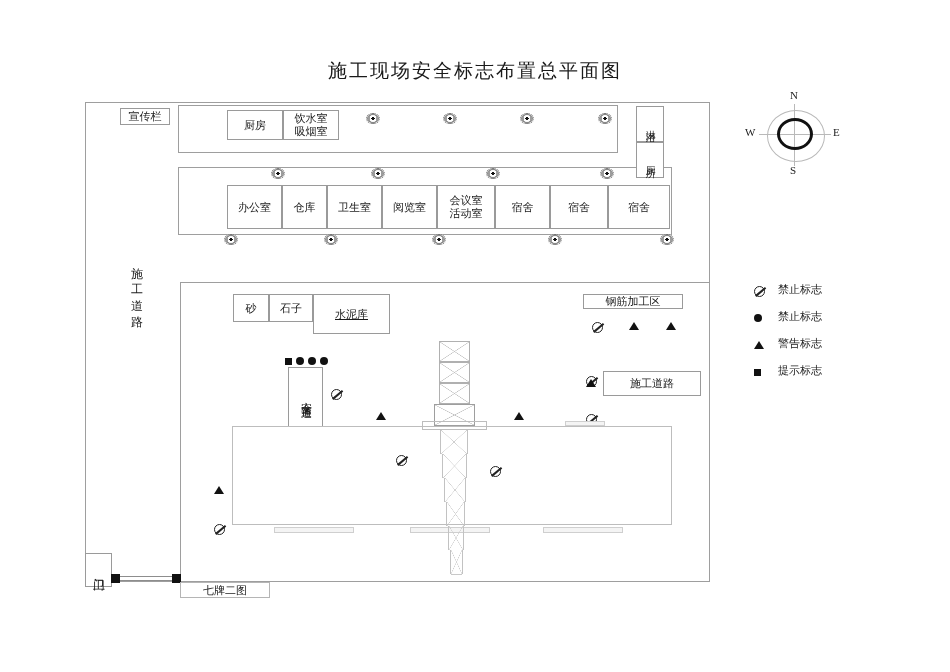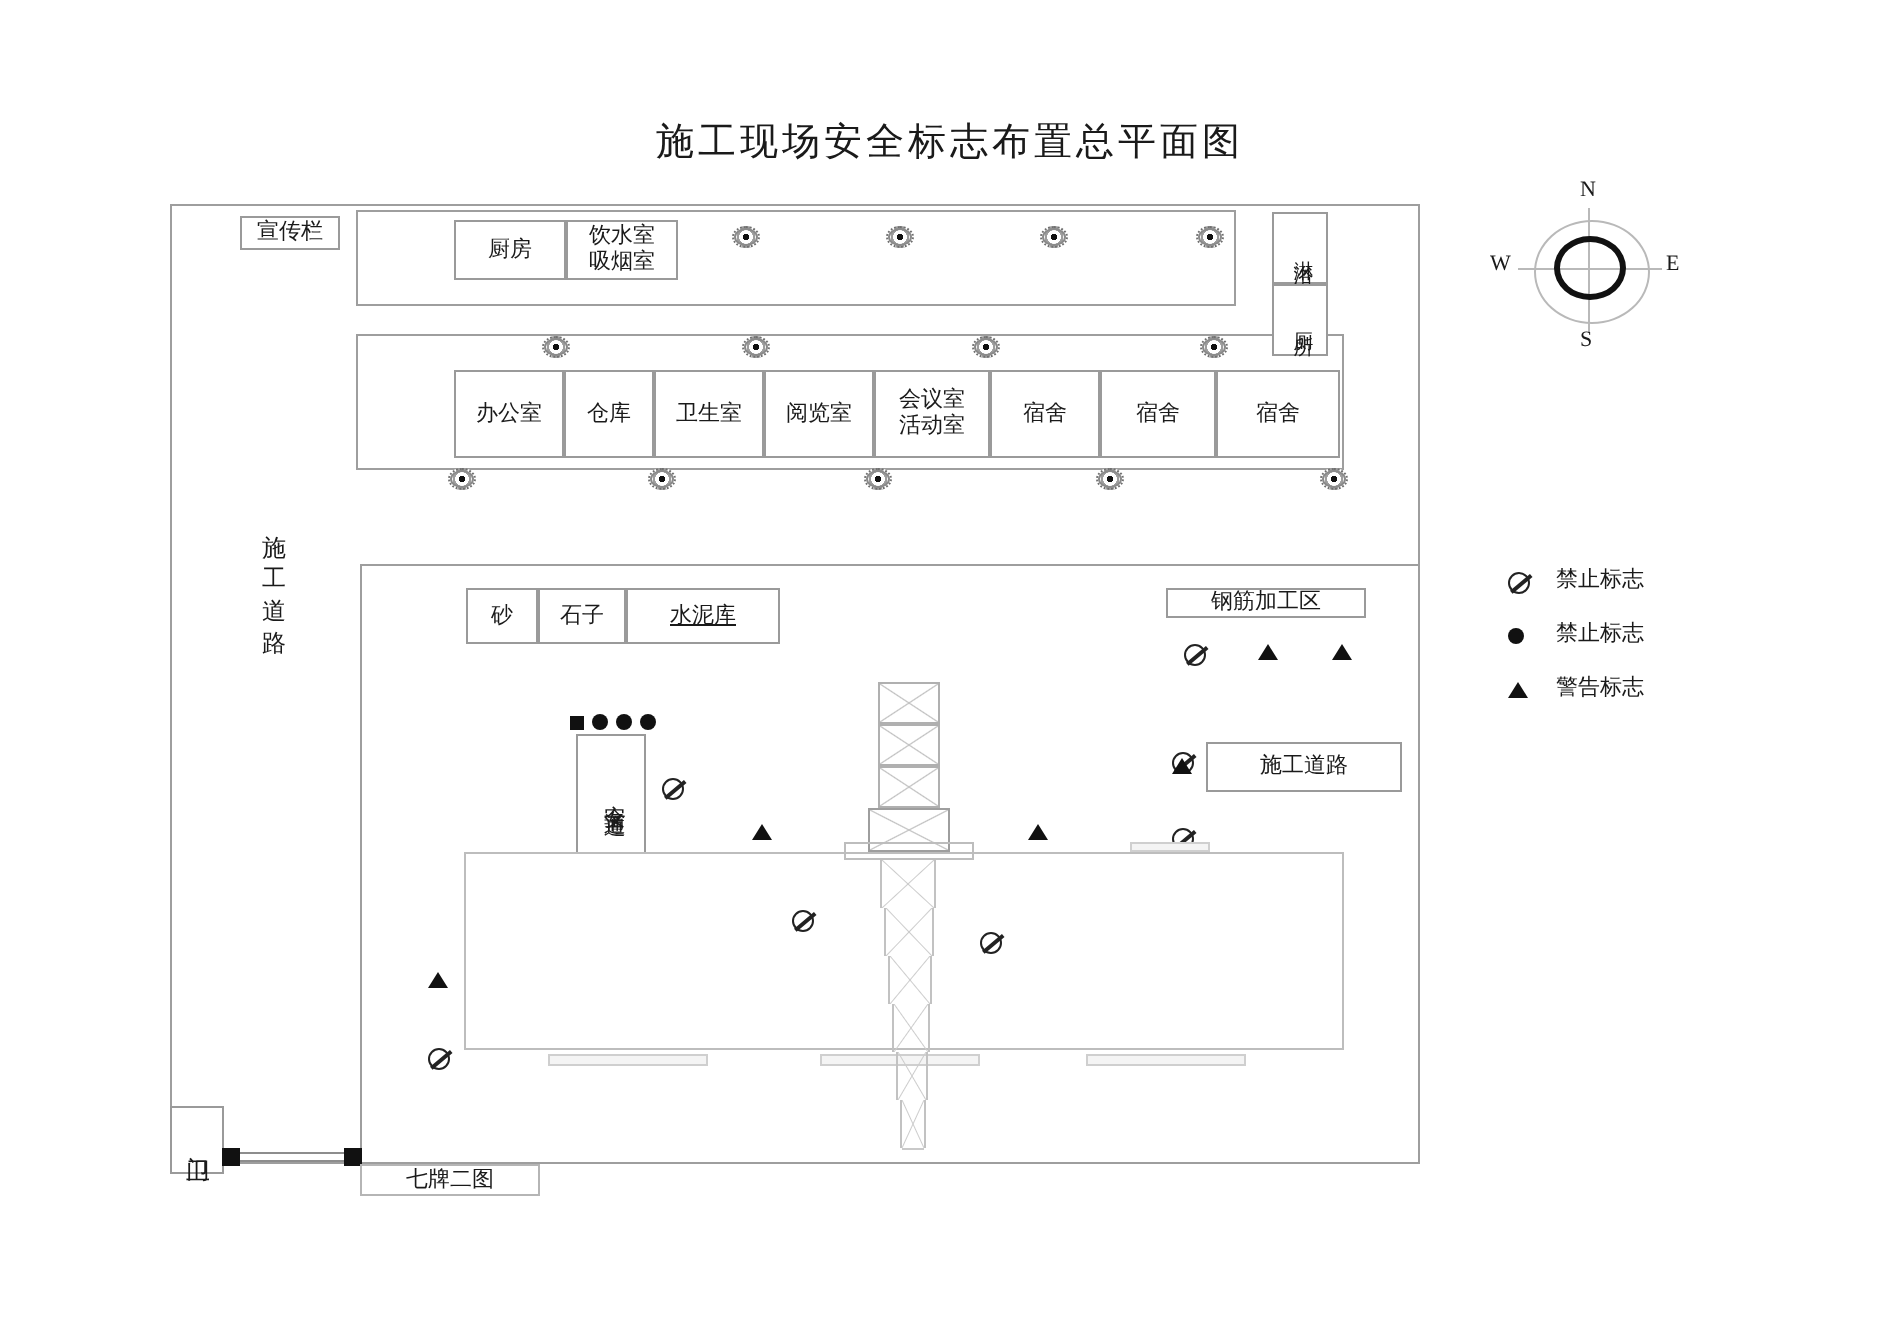--- a/index.html
+++ b/index.html
@@ -176,21 +176,21 @@
 <div class="mk gear" style="left:432px;top:234px;"></div>
 <div class="mk gear" style="left:548px;top:234px;"></div>
 <div class="mk gear" style="left:660px;top:234px;"></div>
 
 <div class="box" style="left:233px;top:294px;width:36px;height:28px;">
   <span>砂</span>
 </div>
 <div class="box" style="left:269px;top:294px;width:44px;height:28px;">
   <span>石子</span>
 </div>
-<div class="box" style="left:313px;top:294px;width:77px;height:28px;text-decoration:underline;">
+<div class="box" style="left:313px;top:294px;width:77px;height:40px;text-decoration:underline;">
   <span>水泥库</span>
 </div>
 
 <div class="box" style="left:583px;top:294px;width:100px;height:15px;">
   <span>钢筋加工区</span>
 </div>
 <div class="mk mk-slash" style="left:592px;top:322px;"></div>
 <div class="mk mk-tri" style="left:629px;top:322px;"></div>
 <div class="mk mk-tri" style="left:666px;top:322px;"></div>
 
@@ -257,13 +257,17 @@
     <span class="txt">禁止标志</span>
   </div>
   <div class="lg-row">
     <span class="sym mk-cir" style="top:5px;"></span>
     <span class="txt">禁止标志</span>
   </div>
   <div class="lg-row">
     <span class="sym mk-tri" style="top:5px;"></span>
     <span class="txt">警告标志</span>
   </div>
+  <div class="lg-row">
+    <span class="sym mk-sq" style="top:6px;"></span>
+    <span class="txt">提示标志</span>
+  </div>
 </div>
 
 </body></html>

